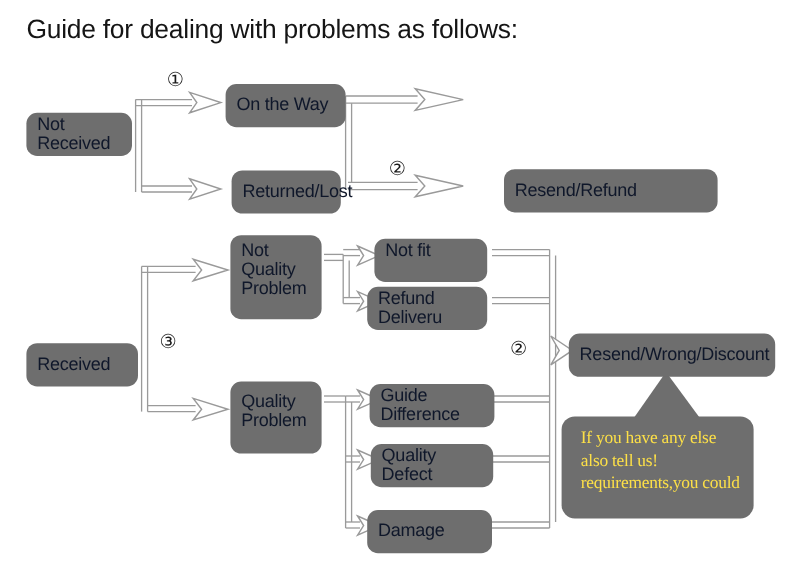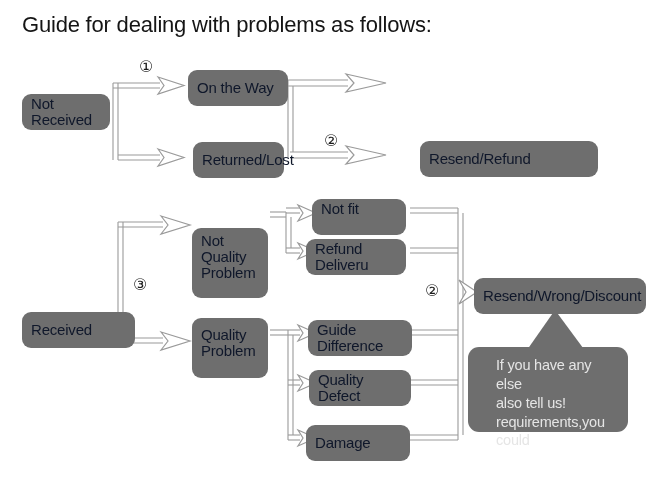--- a/index.html
+++ b/index.html
@@ -41,27 +41,28 @@
   .node.multi {
     display: block;
     padding-top: 5px;
   }
   .node.multi span {
     display: block;
   }
   .callout {
     position: absolute;
     background: #6e6e6e;
-    color: #e5e5e5;
+    color: #fde047;
     border-radius: 11px;
     font-size: 14.5px;
     line-height: 1.3;
     box-sizing: border-box;
-    padding: 9px 11px 8px 28px;
+    padding: 9px 11px 8px 16px;
     letter-spacing: -0.2px;
+    font-family: Liberation Serif, serif;
   }
   .marker {
     position: absolute;
     font-size: 16px;
     color: #1b1b1b;
     font-family: "DejaVu Sans", sans-serif;
   }
   svg.wires {
     position: absolute;
     left: 0;
@@ -179,25 +180,25 @@
 
   <div class="node" style="left:193px; top:142px; width:91px; height:29px;">
     <span>Returned/Lost</span>
   </div>
 
 
   <div class="node" style="left:388px; top:141px; width:178px; height:29px;margin-left:32px;">
     <span>Resend/Refund</span>
   </div>
 
-  <div class="node" style="left:22px; top:286px; width:113px; height:29px;margin-top:26px;">
+  <div class="node" style="left:22px; top:286px; width:93px; height:29px;">
     <span>Received</span>
   </div>
 
-  <div class="node multi" style="left:192px; top:196px; width:76px; height:70px;margin-top:32px;">
+  <div class="node multi" style="left:192px; top:196px; width:76px; height:70px;">
     <span>Not</span>
     <span>Quality</span>
     <span>Problem</span>
   </div>
 
   <div class="node multi" style="left:192px; top:318px; width:76px; height:60px; padding-top:9px;">
     <span>Quality</span>
     <span>Problem</span>
   </div>
 

